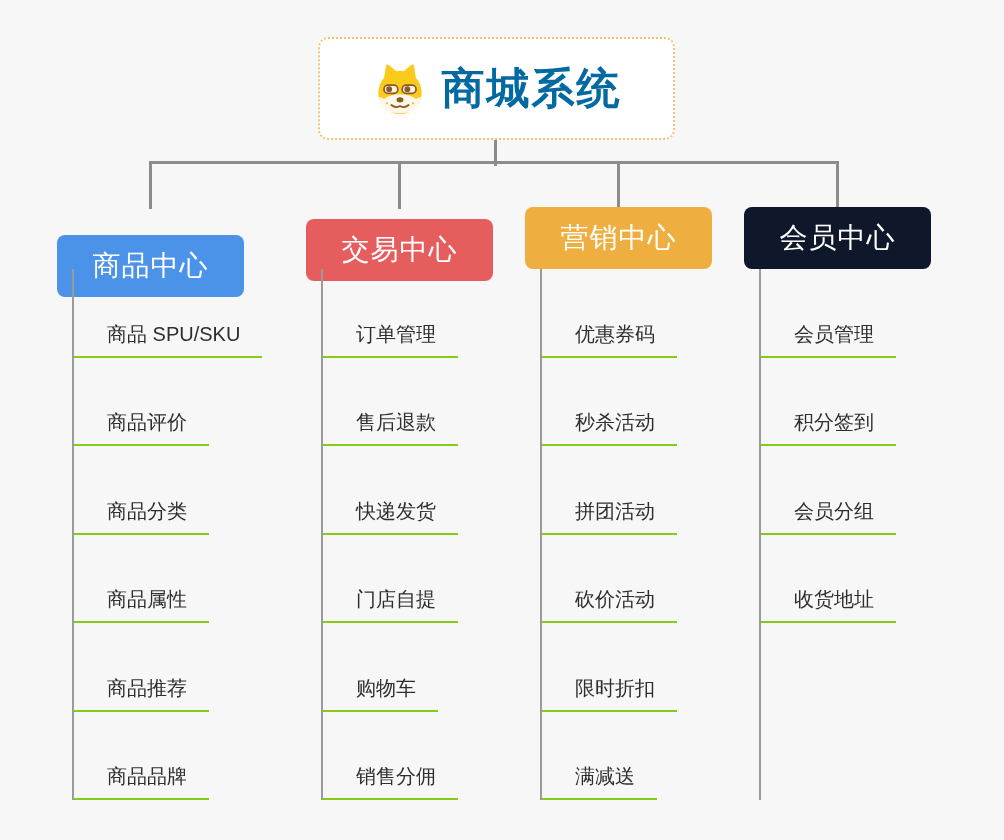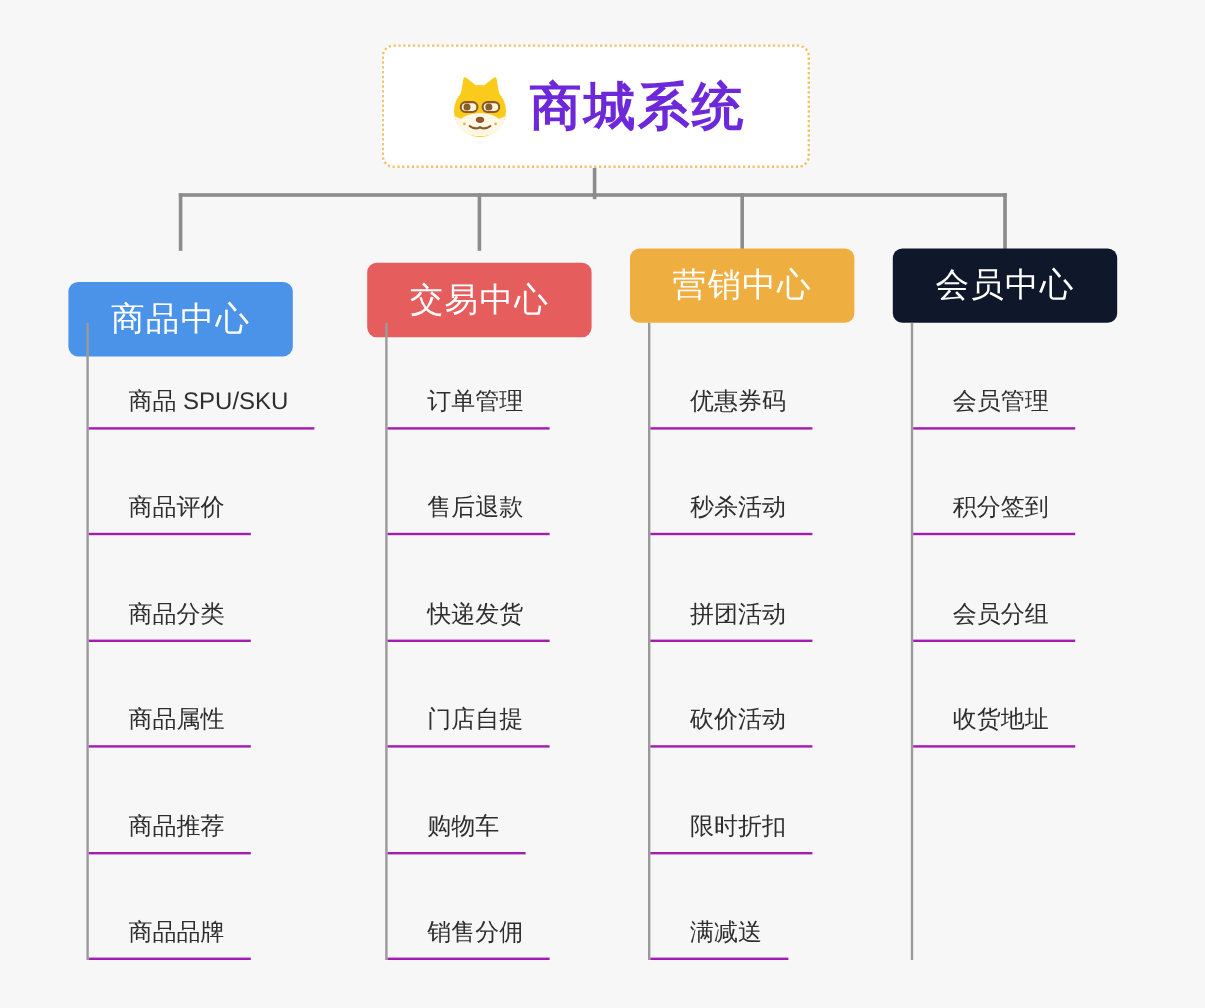--- a/index.html
+++ b/index.html
@@ -22,21 +22,21 @@
     position:absolute;left:318px;top:37px;width:357px;height:103px;
     box-sizing:border-box;
     background:#ffffff;
     border:2px dotted #F3C26F;
     border-radius:10px;
     display:flex;align-items:center;justify-content:center;gap:14px;
   }
   .root-title{
     font-size:43px;
     font-weight:bold;
-    color:#6d28d9;
+    color:#0369a1;
     letter-spacing:2px;
     white-space:nowrap;
   }
   .root-icon{display:inline-flex;}
 
   
   .branch{
     position:absolute;top:207px;width:187px;height:62px;
     border-radius:8px;
     display:flex;align-items:center;justify-content:center;
@@ -50,21 +50,21 @@
   
   .col{
     position:absolute;top:269px;height:531px;
     border-left:2px solid #9A9A9A;
   }
   .row{height:88.5px;display:flex;align-items:flex-end;}
   .leaf{
     display:inline-block;
     font-size:20px;color:#2E2E2E;
     padding:0 22px 8px 33px;
-    border-bottom:2px solid #a21caf;
+    border-bottom:2px solid #84cc16;
     white-space:nowrap;
     cursor:default;
   }
 </style>
 </head>
 <body>
 
 <div class="canvas">
 
   <div class="conn v" style="left:494px;top:139px;height:27px"></div>

